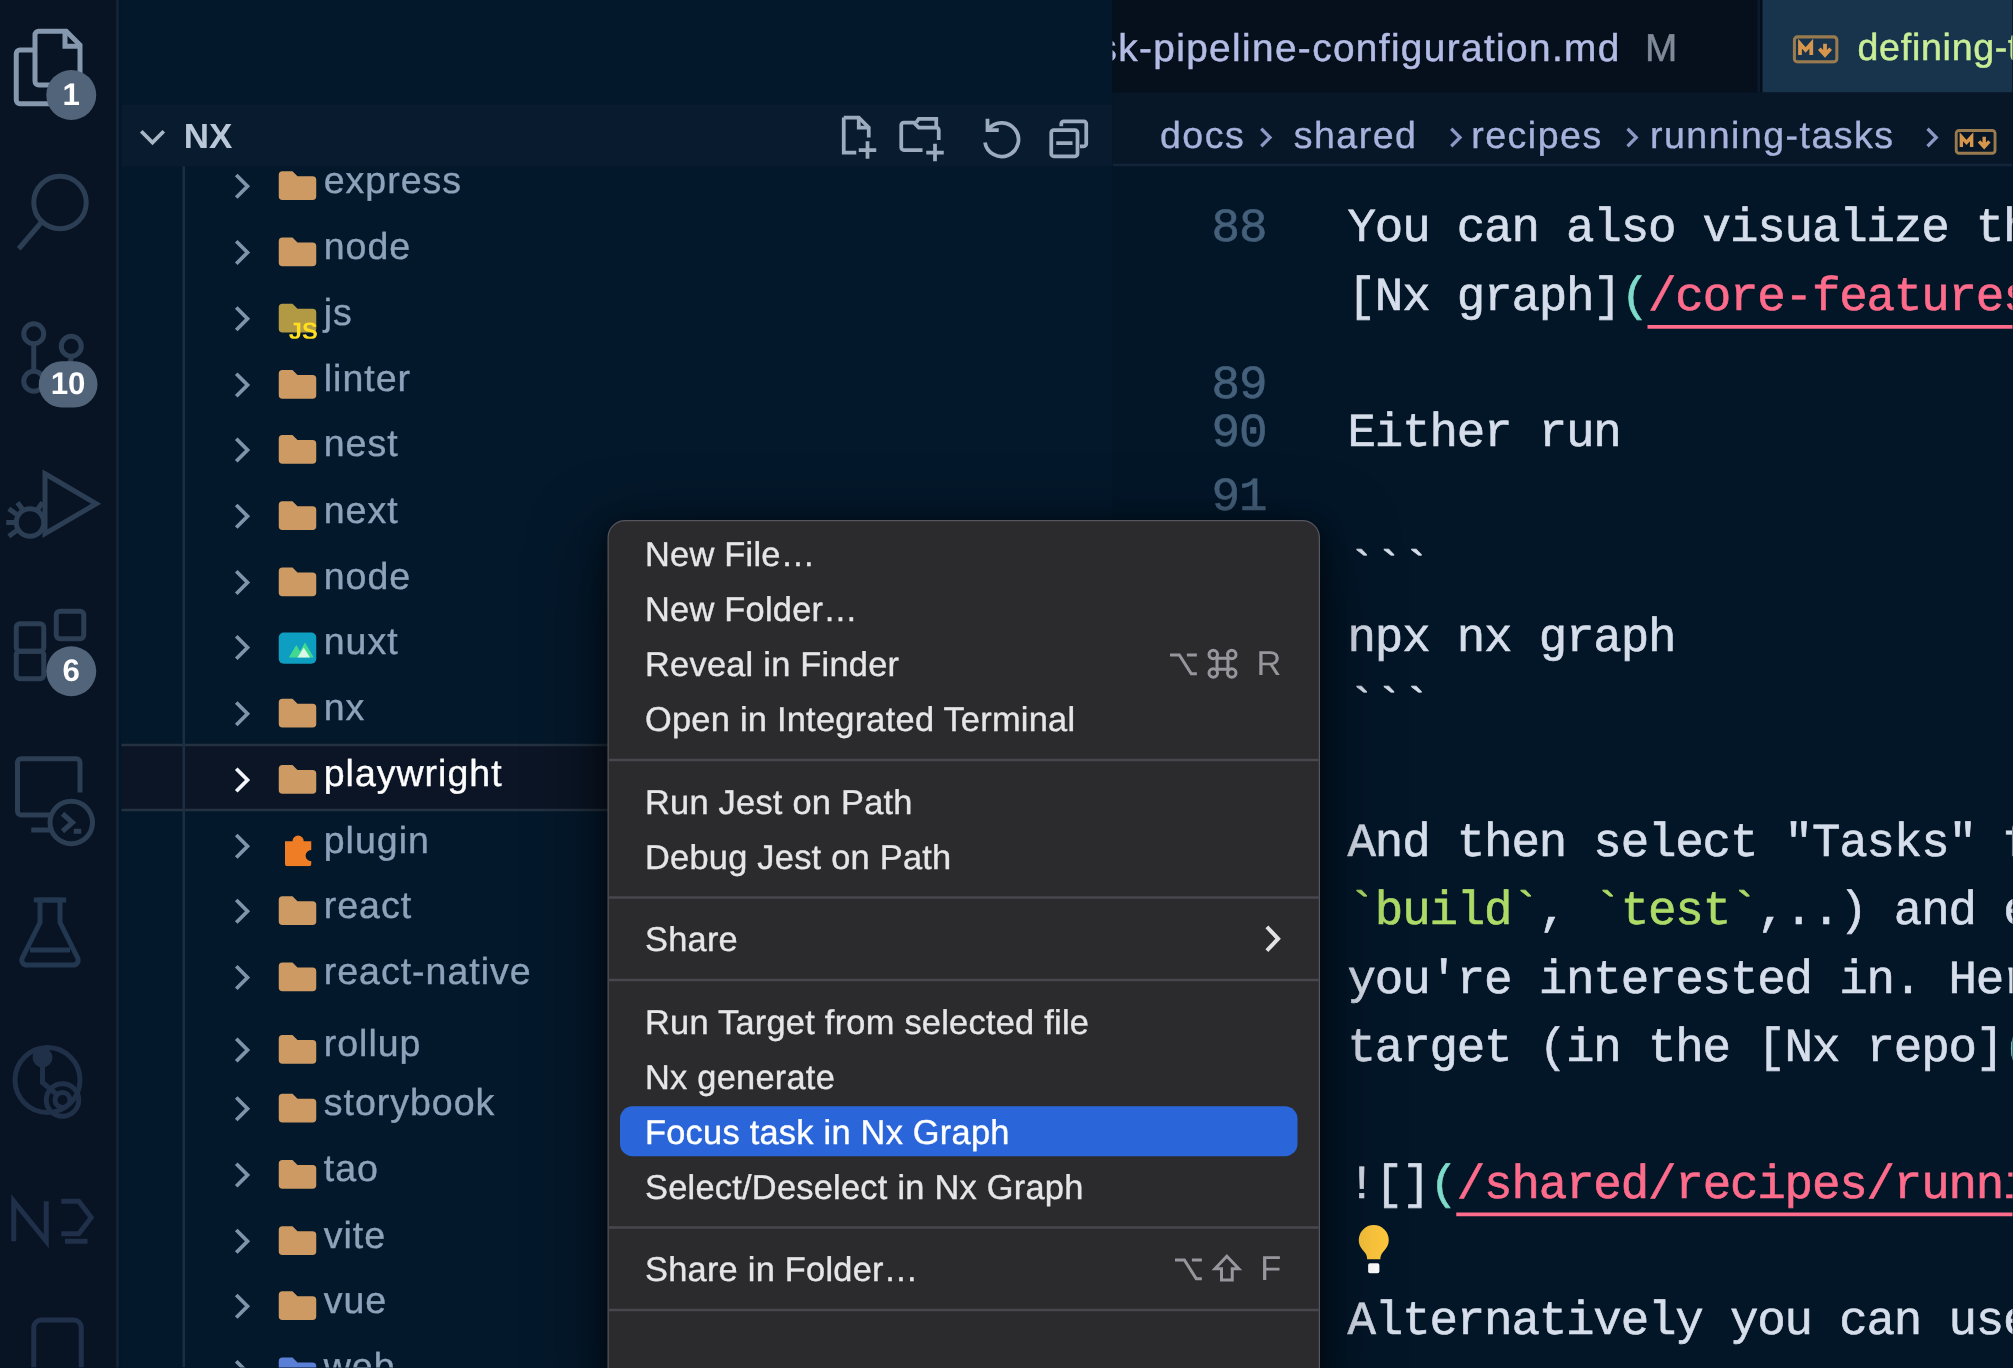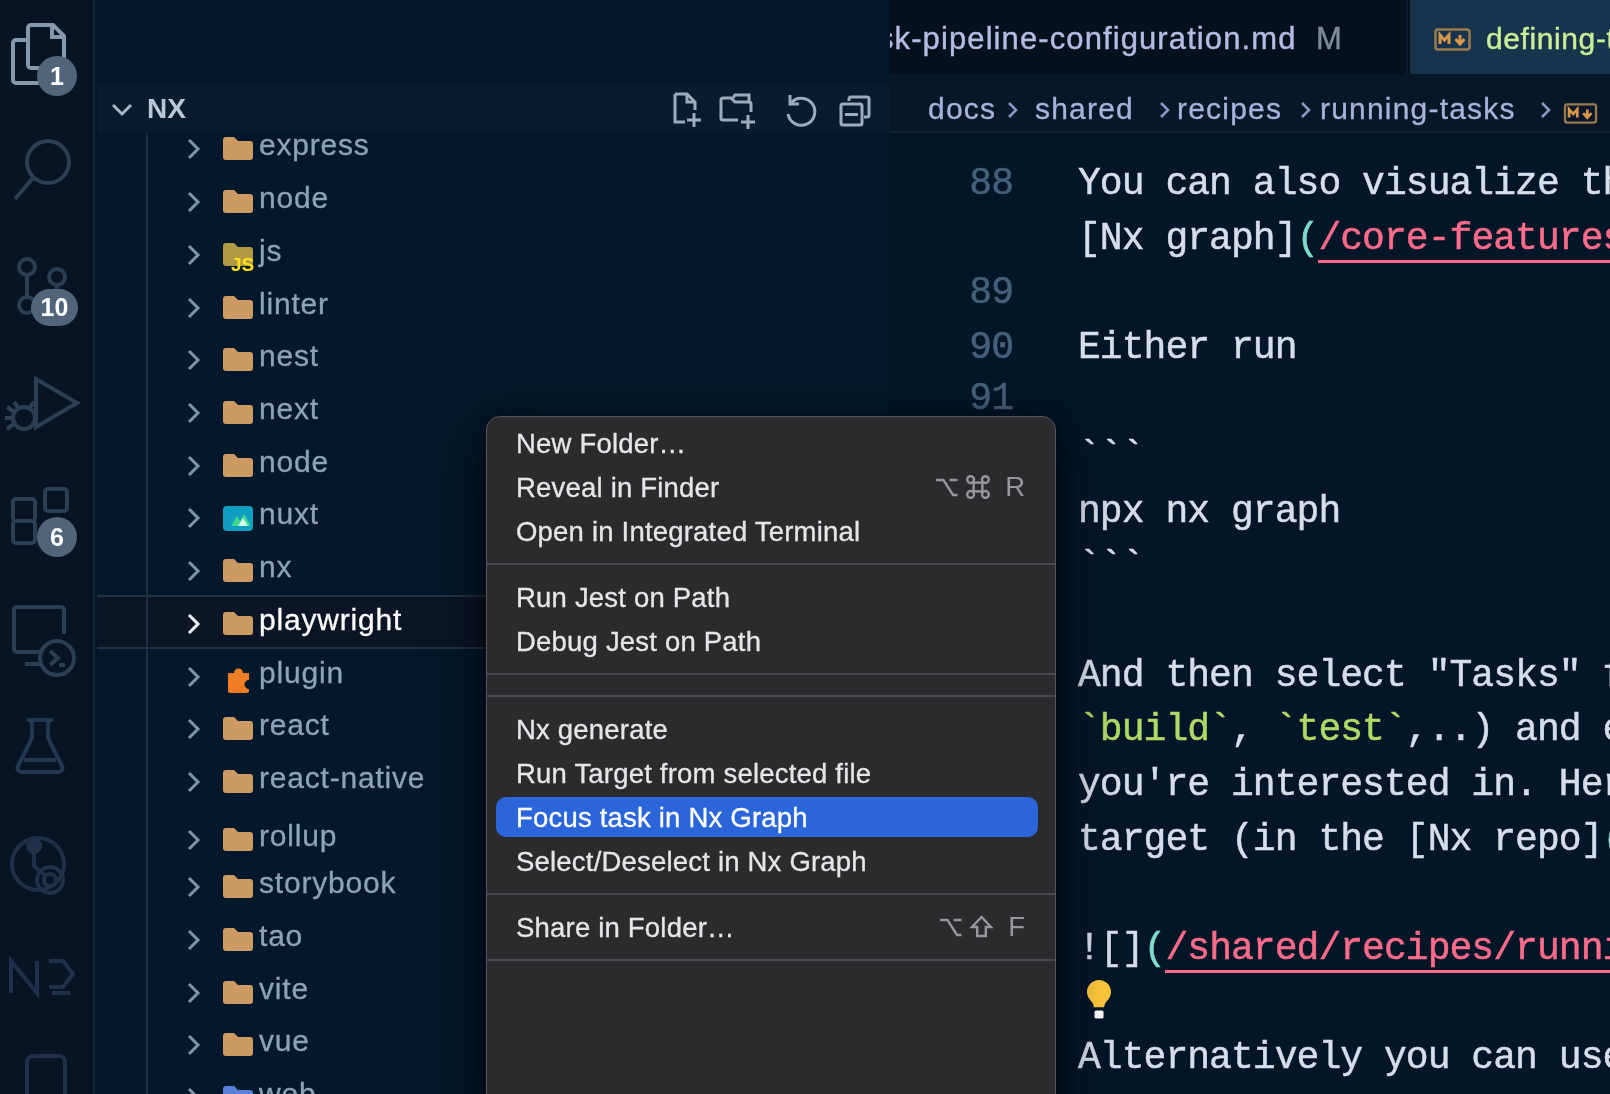--- a/index.html
+++ b/index.html
@@ -314,21 +314,21 @@
         <rect x="5" y="12" width="21" height="21" rx="2"></rect>
         <path d="M9 22.5 h13"></path>
       </svg>
   </div>
 </div>
 <div id="editor">
   <div id="code">
     <div class="lnum" style="top:157px">88</div>
     <div class="codeline" style="top:157px; left:188px">You can also visualize the task graph</div>
     <div class="codeline" style="top:212px; left:188px">[Nx graph]<span class="teal">(</span><span class="pink">/core-features/interactive-graph</span></div>
-    <div class="lnum" style="top:266px">89</div>
+    <div class="lnum" style="top:282px">89</div>
     <div class="lnum" style="top:321px">90</div>
     <div class="codeline" style="top:321px; left:188px">Either run</div>
     <div class="lnum" style="top:372px">91</div>
     <div class="codeline" style="top:430px; left:188px">```</div>
     <div class="codeline" style="top:485px; left:188px">npx nx graph</div>
     <div class="codeline" style="top:540px; left:188px">```</div>
     <div class="codeline" style="top:649px; left:188px">And then select "Tasks" from the top</div>
     <div class="codeline" style="top:703px; left:188px"><span class="green">`build`</span>, <span class="green">`test`</span>,..) and enter the</div>
     <div class="codeline" style="top:758px; left:188px">you're interested in. Here we focus</div>
     <div class="codeline" style="top:813px; left:188px">target (in the [Nx repo]<span class="teal">(</span></div>
@@ -372,20 +372,23 @@
     <svg style="position:absolute; left:673px; top:29px" width="35" height="21" viewBox="0 0 37 23" fill="none">
         <rect x="1.5" y="1.5" width="34" height="20" rx="2.5" stroke="#9a7b50" stroke-width="2.5"></rect>
         <path d="M6 16 V7 l4.5 5 L15 7 v9" stroke="#d8964d" stroke-width="3"></path>
         <path d="M26 7 v8 m-4.5 -4 l4.5 5 4.5 -5" stroke="#d8964d" stroke-width="3"></path>
       </svg>
   </div>
 </div>
 <div id="menu">
   <div style="height:4px"></div>
   <div class="mi">
+      <div class="t">New File…</div>
+    </div>
+  <div class="mi">
       <div class="t">New Folder…</div>
     </div>
   <div class="mi">
       <div class="t">Reveal in Finder</div>
       <div class="sc">
         <svg class="kg" width="25" height="25" viewBox="0 0 25 25" fill="none" stroke="#96969c" stroke-width="2.4">
           <path d="M2 5 h7.5 l9.5 15 h4.5 M15.5 5 h8"></path>
         </svg>
         <svg class="kg" width="26" height="26" viewBox="0 0 26 26" fill="none" stroke="#96969c" stroke-width="2.4">
           <rect x="8.6" y="8.6" width="8.8" height="8.8"></rect>
@@ -401,26 +404,34 @@
       <div class="t">Open in Integrated Terminal</div>
     </div>
   <div class="msep"></div>
   <div class="mi">
       <div class="t">Run Jest on Path</div>
     </div>
   <div class="mi">
       <div class="t">Debug Jest on Path</div>
     </div>
   <div class="msep"></div>
+  <div class="mi">
+      <div class="t">Share</div>
+      <div class="sc" style="right:28px">
+        <svg class="kg" width="18" height="28" viewBox="0 0 18 28" fill="none" stroke="#e2e2e5" stroke-width="3.2">
+          <path d="M4.5 4.5 l9 9.5 -9 9.5"></path>
+        </svg>
+      </div>
+    </div>
   <div class="msep"></div>
   <div class="mi">
+      <div class="t">Run Target from selected file</div>
+    </div>
+  <div class="mi">
       <div class="t">Nx generate</div>
-    </div>
-  <div class="mi">
-      <div class="t">Run Target from selected file</div>
     </div>
   <div class="mi">
       <div id="mhl"></div>
       <div class="t" style="color:#fff">Focus task in Nx Graph</div>
     </div>
   <div class="mi">
       <div class="t">Select/Deselect in Nx Graph</div>
     </div>
   <div class="msep"></div>
   <div class="mi">

